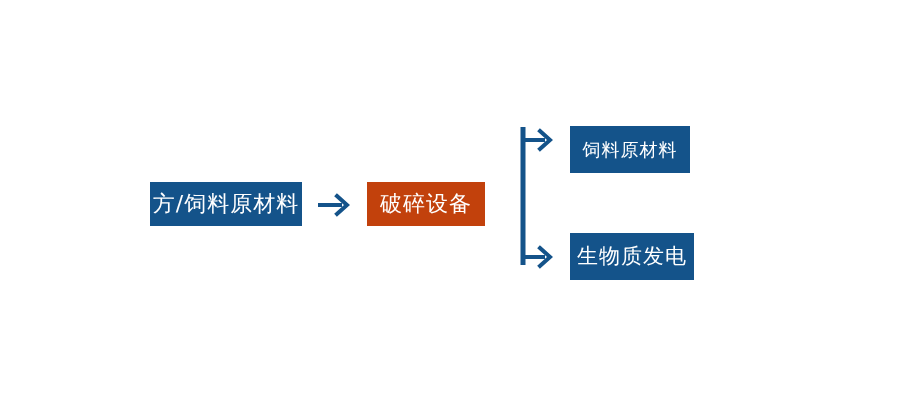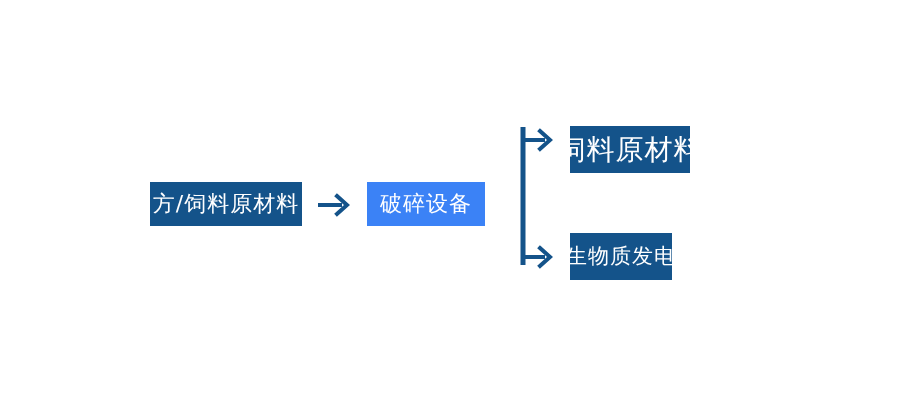--- a/index.html
+++ b/index.html
@@ -25,21 +25,21 @@
     box-sizing: border-box;
     letter-spacing: 1px;
     white-space: nowrap;
     line-height: 1;
   }
   .node-blue {
     background: #14538a;
     color: #ffffff;
   }
   .node-red {
-    background: #3b82f6;
+    background: #c2410c;
     color: #ffffff;
   }
   #node-straw-bale {
     left: 150px;
     top: 182px;
     width: 152px;
     height: 44px;
     font-size: 22px;
   }
   #node-crusher {
@@ -47,26 +47,26 @@
     top: 182px;
     width: 118px;
     height: 44px;
     font-size: 22px;
   }
   #node-feed-material {
     left: 570px;
     top: 126px;
     width: 120px;
     height: 47px;
-    font-size: 28px;
+    font-size: 18px;
   }
   #node-biomass-power {
     left: 570px;
     top: 233px;
-    width: 102px;
+    width: 124px;
     height: 47px;
     font-size: 21px;
   }
   .arrow-svg {
     position: absolute;
     overflow: visible;
   }
   #arrow-main {
     left: 316px;
     top: 191px;

